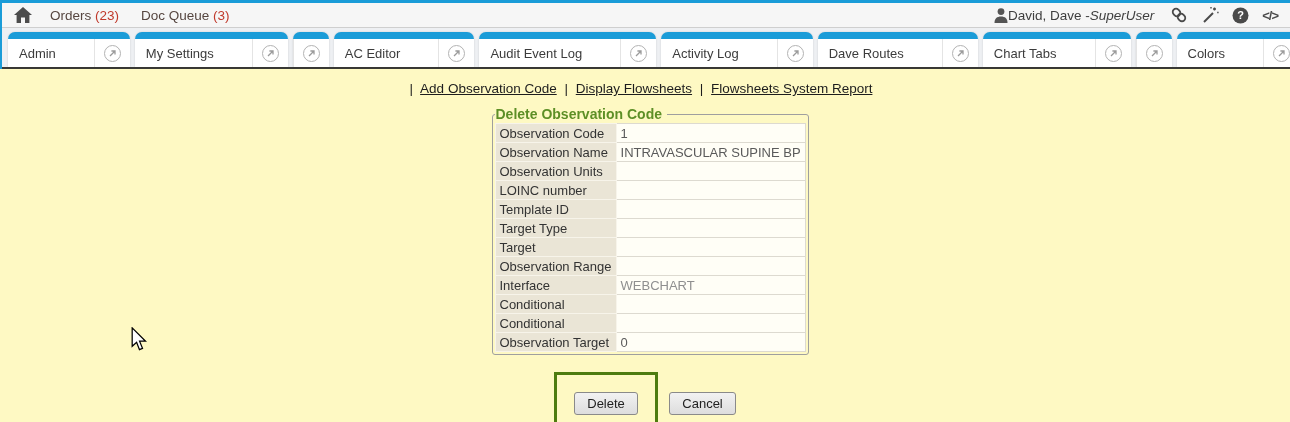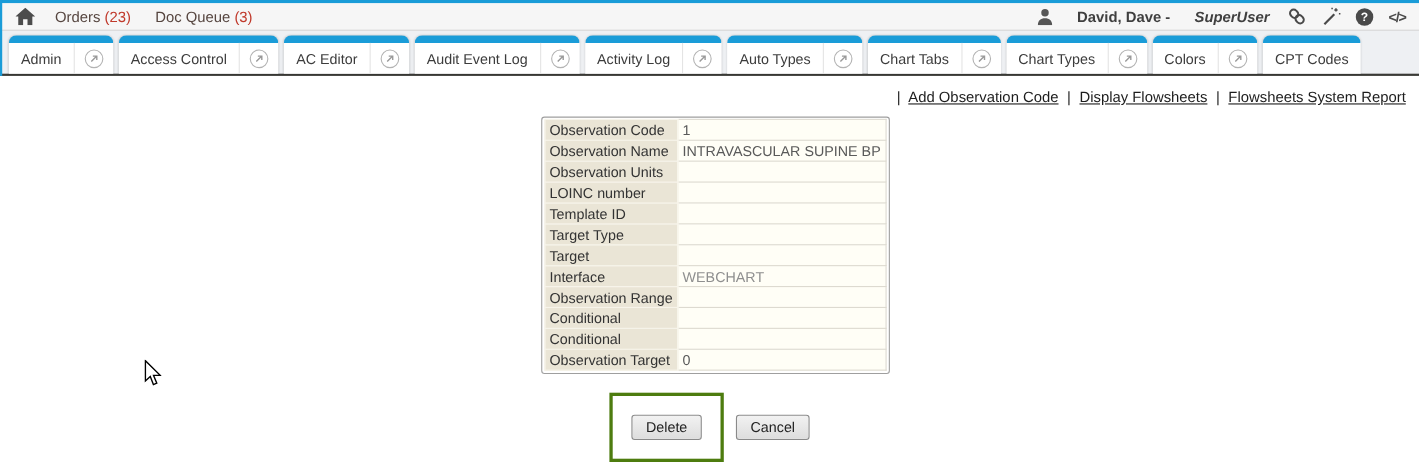--- a/index.html
+++ b/index.html
@@ -1,51 +1,51 @@
 <!DOCTYPE html>
 <html><head>
 <meta charset="utf-8">
 <style>
   * { margin:0; padding:0; box-sizing:border-box; }
   html,body { width:1290px; height:422px; overflow:hidden;
     font-family:"Liberation Sans", sans-serif; background:#f3eee0; }
-  .page { position:relative; width:1290px; height:422px; background:#ffffff; }
+  .page { position:relative; width:1290px; height:422px; background:#fef9c3; }
 
   
   .top-edge { height:3px; background:#1a9cd8; }
   .left-edge { position:absolute; left:0; top:0; width:2px; height:69px; background:#1a9cd8; z-index:10; }
 
   
   .header { height:25px; background:#f6f6f6; border-bottom:1px solid #cfcfcf;
     display:flex; align-items:center; padding:0 12px 0 14px; }
   .home { display:flex; align-items:center; margin-right:18px; cursor:pointer; }
   .hnav { display:flex; gap:22px; font-size:13.5px; color:#564640; }
   .hnav-item { cursor:pointer; }
   .hnav-item .cnt { color:#c0392b; }
   .hspace { flex:1; }
-  .user { display:flex; gap:22px; font-size:13.5px; color:#3f3f3f;font-weight:bold; }
+  .user { display:flex; gap:0; font-size:13.5px; color:#3f3f3f; }
   .user .role { font-style:italic; }
   .hicons { display:flex; align-items:center; gap:13px; margin-left:16px; }
   .hico { display:flex; align-items:center; cursor:pointer; }
   .code-ico { font-size:13px; font-weight:bold; color:#4a4a4a; letter-spacing:-1px; }
 
   
   .tabstrip { height:41px; background:#eef0f3; border-bottom:2px solid #3a3a36;
     display:flex; align-items:flex-end; padding:0 6px 0 8px; position:relative; }
   .tab { display:flex; align-items:stretch; background:#fff; margin-right:5px;
     border-top:7px solid #1a9cd8; border-radius:7px 7px 0 0; height:35px;
-    box-shadow:0 0 2px rgba(0,0,0,.15); cursor:pointer; flex:0 0 auto; }
+    box-shadow:0 0 2px rgba(0,0,0,.15); cursor:pointer; flex:0 0 auto;gap:27px; }
   .tab-label { display:flex; align-items:center; padding:0 11px; font-size:13px; color:#3c3c3c; white-space:nowrap; }
   .tab-ico { display:flex; align-items:center; padding:0 9px; border-left:1px solid #e4e4e4; }
   .circ { width:17px; height:17px; border:1px solid #b3b3b3; border-radius:50%;
     display:flex; align-items:center; justify-content:center; }
 
   
   .content { position:relative; height:351px; }
-  .linksbar { text-align:right; padding:12px 12px 0 0; font-size:13.5px; color:#1d1d1d; }
+  .linksbar { text-align:center; padding:12px 12px 0 0; font-size:13.5px; color:#1d1d1d; }
   .linksbar a { color:#1d1d1d; text-decoration:underline; cursor:pointer; }
   .sep { margin:0 4px; }
 
   .formwrap { width:307px; margin:10px auto 0 auto; }
   fieldset { border:1px solid #9f9f9f; border-radius:3px; padding:1px 2px 2px 2px; background:transparent; }
   legend { font-size:14px; font-weight:bold; color:#5d8f26; padding:0 5px 0 1px; margin-left:0; }
   table { border-collapse:collapse; width:100%; }
   td { height:19px; font-size:13px; padding:1px 4px; }
   td.lbl { background:#eae5d6; color:#333; width:113px; border:1px solid #f7f4ea; white-space:nowrap; }
   td.val { background:#fffef6; color:#5a5a5a; border:1px solid #dddad0; white-space:nowrap; }
@@ -115,21 +115,30 @@
         <span class="tab-label">Admin</span>
         <span class="tab-ico">
           <span class="circ">
             <svg width="9" height="9" viewBox="0 0 9 9" fill="none" stroke="#9a9a9a" stroke-width="1.3">
               <path d="M2 7 L7 2 M3.4 2 H7 V5.6"></path>
             </svg>
           </span>
         </span>
       </div>
     <div class="tab">
-        <span class="tab-label">Access Control</span>
+        <span class="tab-label">My Settings</span>
+        <span class="tab-ico">
+          <span class="circ">
+            <svg width="9" height="9" viewBox="0 0 9 9" fill="none" stroke="#9a9a9a" stroke-width="1.3">
+              <path d="M2 7 L7 2 M3.4 2 H7 V5.6"></path>
+            </svg>
+          </span>
+        </span>
+      </div>
+    <div class="tab">
         <span class="tab-ico">
           <span class="circ">
             <svg width="9" height="9" viewBox="0 0 9 9" fill="none" stroke="#9a9a9a" stroke-width="1.3">
               <path d="M2 7 L7 2 M3.4 2 H7 V5.6"></path>
             </svg>
           </span>
         </span>
       </div>
     <div class="tab">
         <span class="tab-label">AC Editor</span>
@@ -155,41 +164,40 @@
         <span class="tab-label">Activity Log</span>
         <span class="tab-ico">
           <span class="circ">
             <svg width="9" height="9" viewBox="0 0 9 9" fill="none" stroke="#9a9a9a" stroke-width="1.3">
               <path d="M2 7 L7 2 M3.4 2 H7 V5.6"></path>
             </svg>
           </span>
         </span>
       </div>
     <div class="tab">
-        <span class="tab-label">Auto Types</span>
+        <span class="tab-label">Dave Routes</span>
         <span class="tab-ico">
           <span class="circ">
             <svg width="9" height="9" viewBox="0 0 9 9" fill="none" stroke="#9a9a9a" stroke-width="1.3">
               <path d="M2 7 L7 2 M3.4 2 H7 V5.6"></path>
             </svg>
           </span>
         </span>
       </div>
     <div class="tab">
         <span class="tab-label">Chart Tabs</span>
         <span class="tab-ico">
           <span class="circ">
             <svg width="9" height="9" viewBox="0 0 9 9" fill="none" stroke="#9a9a9a" stroke-width="1.3">
               <path d="M2 7 L7 2 M3.4 2 H7 V5.6"></path>
             </svg>
           </span>
         </span>
       </div>
     <div class="tab">
-        <span class="tab-label">Chart Types</span>
         <span class="tab-ico">
           <span class="circ">
             <svg width="9" height="9" viewBox="0 0 9 9" fill="none" stroke="#9a9a9a" stroke-width="1.3">
               <path d="M2 7 L7 2 M3.4 2 H7 V5.6"></path>
             </svg>
           </span>
         </span>
       </div>
     <div class="tab">
         <span class="tab-label">Colors</span>
@@ -212,20 +220,21 @@
       <span class="sep">|</span>
       <a>Add Observation Code</a>
       <span class="sep">|</span>
       <a>Display Flowsheets</a>
       <span class="sep">|</span>
       <a>Flowsheets System Report</a>
     </div>
 
     <div class="formwrap">
       <fieldset>
+        <legend>Delete Observation Code</legend>
         <table>
           <tbody>
               <tr>
                 <td class="lbl">Observation Code</td>
                 <td class="val">1</td>
               </tr>
           <tr>
                 <td class="lbl">Observation Name</td>
                 <td class="val">INTRAVASCULAR SUPINE BP</td>
               </tr>
@@ -243,26 +252,26 @@
               </tr>
           <tr>
                 <td class="lbl">Target Type</td>
                 <td class="val"></td>
               </tr>
           <tr>
                 <td class="lbl">Target</td>
                 <td class="val"></td>
               </tr>
           <tr>
+                <td class="lbl">Observation Range</td>
+                <td class="val"></td>
+              </tr>
+          <tr>
                 <td class="lbl">Interface</td>
                 <td class="val muted">WEBCHART</td>
-              </tr>
-          <tr>
-                <td class="lbl">Observation Range</td>
-                <td class="val"></td>
               </tr>
           <tr>
                 <td class="lbl">Conditional</td>
                 <td class="val"></td>
               </tr>
           <tr>
                 <td class="lbl">Conditional</td>
                 <td class="val"></td>
               </tr>
           <tr>

